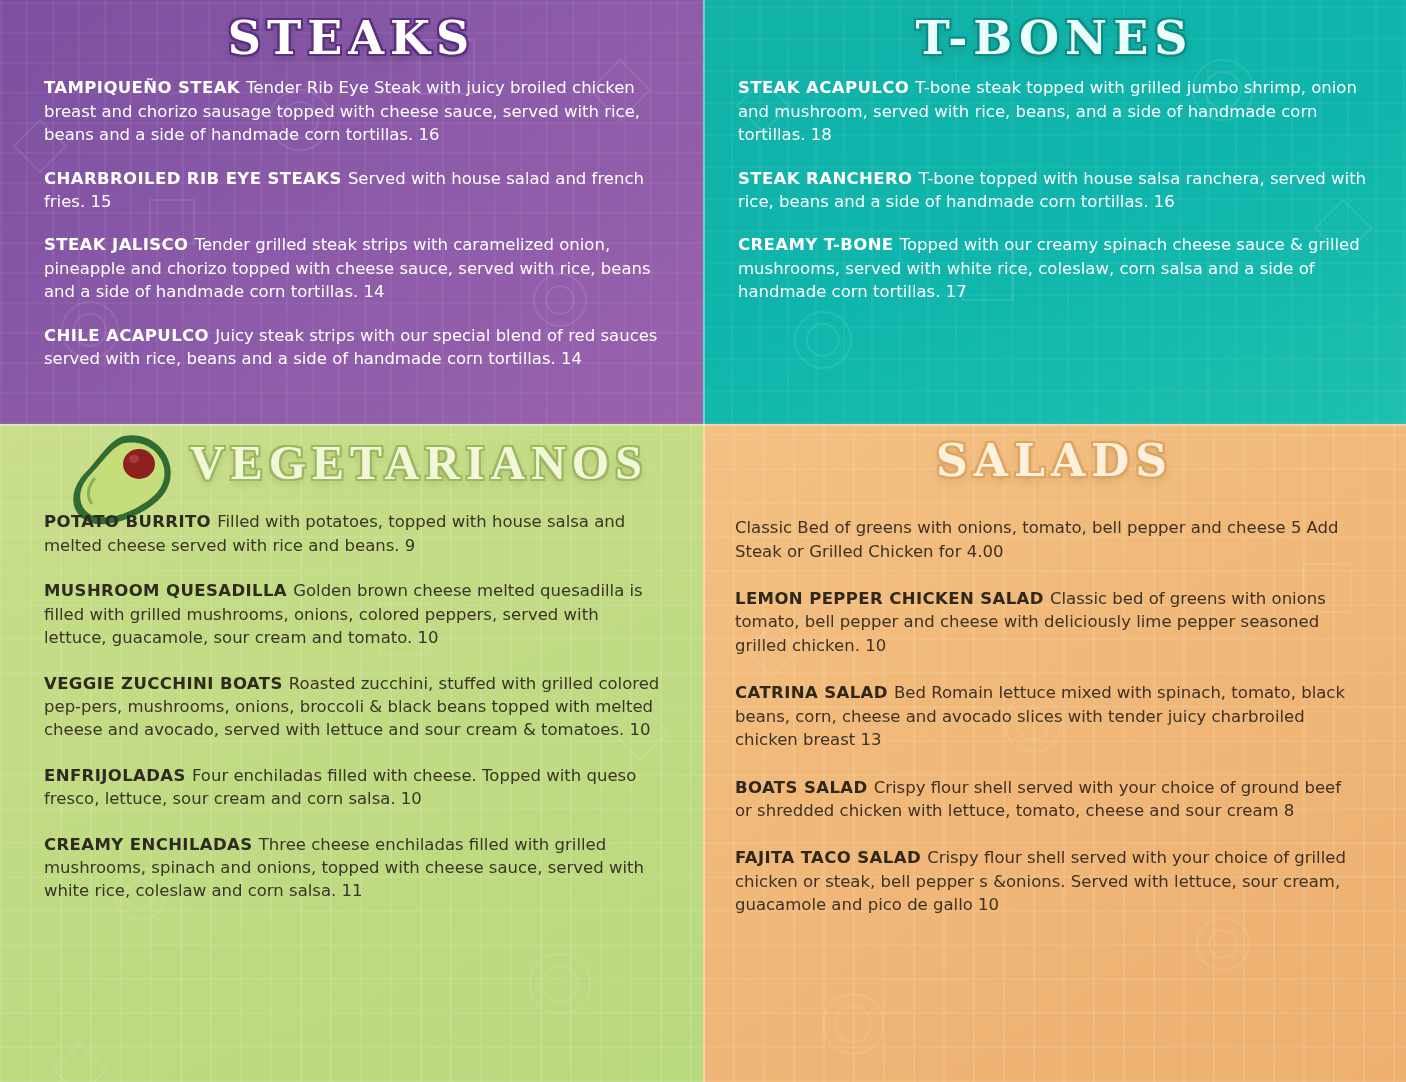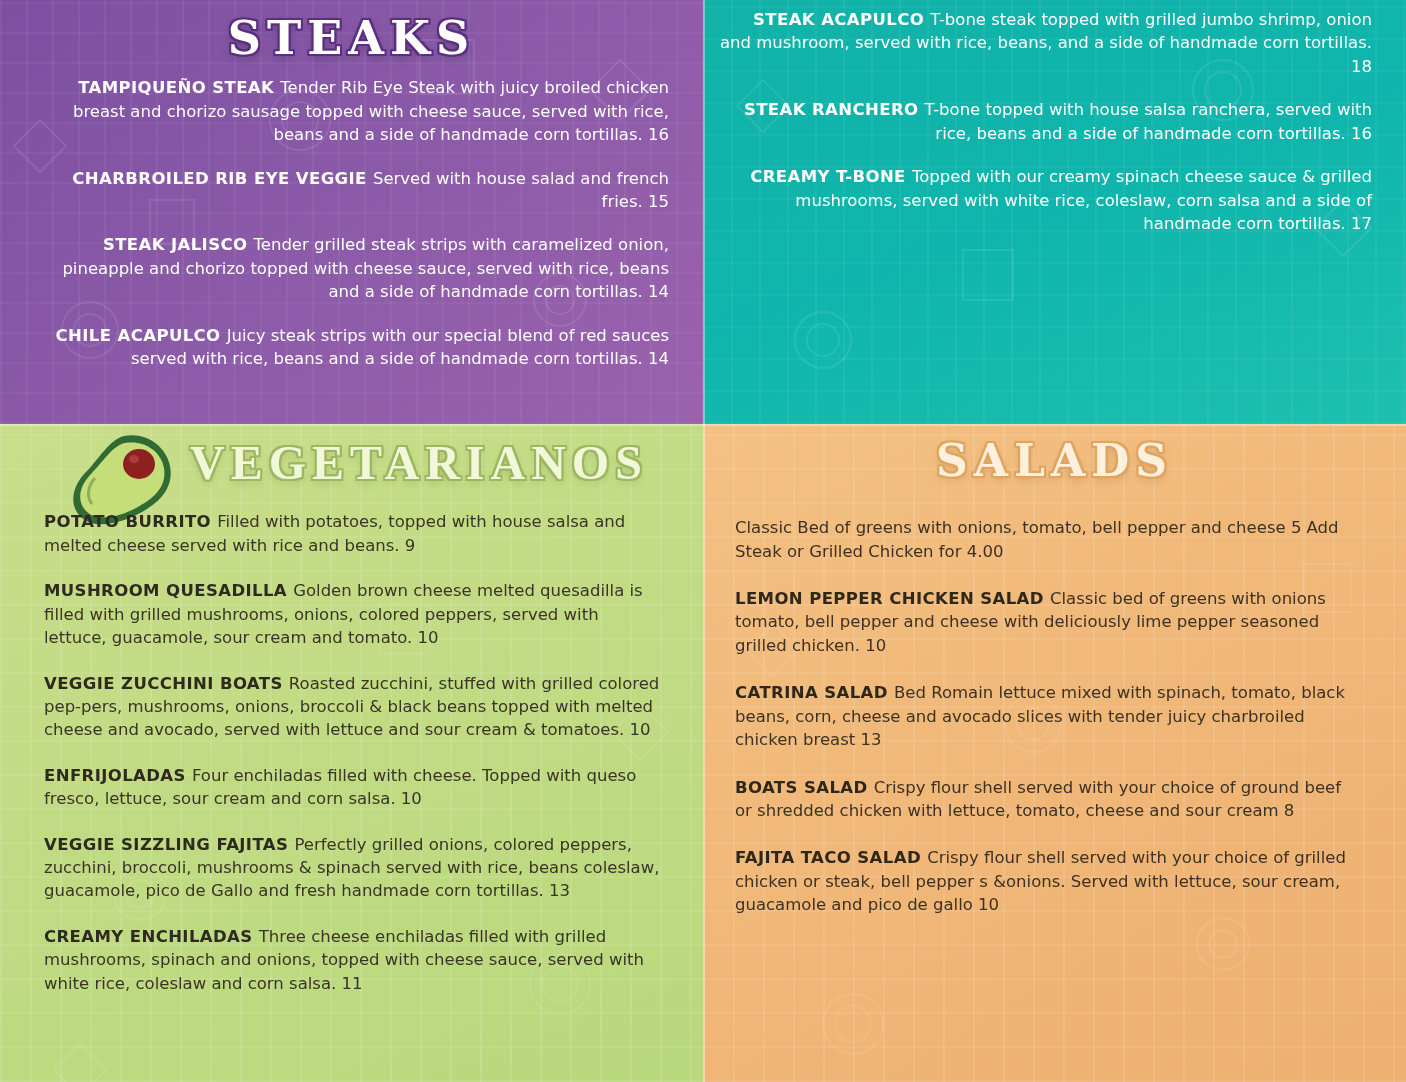--- a/index.html
+++ b/index.html
@@ -105,40 +105,40 @@
       -2px -2px 0 #e0a45f, 2px -2px 0 #e0a45f, -2px 2px 0 #e0a45f, 2px 2px 0 #e0a45f,
       0 -2px 0 #e0a45f, 0 2px 0 #e0a45f, -2px 0 0 #e0a45f, 2px 0 0 #e0a45f,
       0 4px 8px rgba(0,0,0,0.15);
   }
 
   
   .items {
     position: relative;
     padding: 8px 34px 10px 44px;
   }
-  .panel-tbones .items { padding-left: 16px; padding-right: 34px; }
+  .panel-tbones .items { padding-left: 35px; padding-right: 34px; }
   .panel-veg .items { padding: 16px 40px 10px 44px; }
   .panel-salads .items { padding: 26px 44px 10px 32px; }
 
   .item {
     margin: 0 0 20px 0;
     font-family: "DejaVu Sans", sans-serif;
     font-size: 16.5px;
     line-height: 1.42;
   }
   .panel-veg .item { margin-bottom: 22px; font-size: 16.5px; }
   .panel-salads .item { margin-bottom: 24px; font-size: 16.5px; }
 
   .item-name {
     font-weight: bold;
     letter-spacing: 0.4px;
   }
   .item-desc { font-weight: normal; }
 
-  .light-text .item { color: #ffffff; text-align: right; }
+  .light-text .item { color: #ffffff; }
   .light-text .item-name { color: #ffffff; }
   .dark-text .item { color: #3a3326; }
   .dark-text .item-name { color: #2e2a1f; }
   .panel-salads .item { color: #3c3123; }
   .panel-salads .item-name { color: #2f2719; }
 
   
   .avocado {
     position: absolute;
     left: 62px;
@@ -185,21 +185,21 @@
         </g>
       </svg>
     </div>
     <h1 class="heading heading-steaks">STEAKS</h1>
     <div class="items">
       <p class="item">
         <span class="item-name">TAMPIQUEÑO STEAK  </span>
         <span class="item-desc">Tender Rib Eye Steak with juicy broiled chicken breast and chorizo sausage topped with cheese sauce, served with rice, beans and a side of handmade corn tortillas. 16</span>
       </p>
       <p class="item">
-        <span class="item-name">CHARBROILED RIB EYE VEGGIE  </span>
+        <span class="item-name">CHARBROILED RIB EYE STEAKS  </span>
         <span class="item-desc">Served with house salad and french fries. 15</span>
       </p>
       <p class="item">
         <span class="item-name">STEAK JALISCO  </span>
         <span class="item-desc">Tender grilled steak strips with caramelized onion, pineapple and chorizo topped with cheese sauce, served with rice, beans and a side of handmade corn tortillas. 14</span>
       </p>
       <p class="item">
         <span class="item-name">CHILE ACAPULCO  </span>
         <span class="item-desc">Juicy steak strips with our special blend of red sauces served with rice, beans and a side of handmade corn tortillas. 14</span>
       </p>
@@ -213,20 +213,21 @@
           <circle cx="120" cy="340" r="28"></circle>
             <circle cx="120" cy="340" r="16"></circle>
           <circle cx="520" cy="90" r="30"></circle>
             <circle cx="520" cy="90" r="18"></circle>
           <rect x="260" y="250" width="50" height="50"></rect>
           <path d="M640 200 l28 28 -28 28 -28 -28z"></path>
           <path d="M60 80 l26 26 -26 26 -26 -26z"></path>
         </g>
       </svg>
     </div>
+    <h1 class="heading heading-tbones">T-BONES</h1>
     <div class="items">
       <p class="item">
         <span class="item-name">STEAK ACAPULCO  </span>
         <span class="item-desc">T-bone steak topped with grilled jumbo shrimp, onion and mushroom, served with rice, beans, and a side of handmade corn tortillas. 18</span>
       </p>
       <p class="item">
         <span class="item-name">STEAK RANCHERO  </span>
         <span class="item-desc">T-bone topped with house salsa ranchera, served with rice, beans and a side of handmade corn tortillas. 16</span>
       </p>
       <p class="item">
@@ -267,24 +268,20 @@
         <span class="item-name">MUSHROOM QUESADILLA  </span>
         <span class="item-desc">Golden brown cheese melted quesadilla is filled with grilled mushrooms, onions, colored peppers, served with lettuce, guacamole, sour cream and tomato. 10</span>
       </p>
       <p class="item">
         <span class="item-name">VEGGIE ZUCCHINI BOATS  </span>
         <span class="item-desc">Roasted zucchini, stuffed with grilled colored pep-pers, mushrooms, onions, broccoli &amp; black beans topped with melted cheese and avocado, served with lettuce and sour cream &amp; tomatoes. 10</span>
       </p>
       <p class="item">
         <span class="item-name">ENFRIJOLADAS  </span>
         <span class="item-desc">Four enchiladas filled with cheese. Topped with queso fresco, lettuce, sour cream and corn salsa. 10</span>
-      </p>
-      <p class="item">
-        <span class="item-name">VEGGIE SIZZLING FAJITAS  </span>
-        <span class="item-desc">Perfectly grilled onions, colored peppers, zucchini, broccoli, mushrooms &amp; spinach served with rice, beans coleslaw, guacamole, pico de Gallo and fresh handmade corn tortillas. 13</span>
       </p>
       <p class="item">
         <span class="item-name">CREAMY ENCHILADAS  </span>
         <span class="item-desc">Three cheese enchiladas filled with grilled mushrooms, spinach and onions, topped with cheese sauce, served with white rice, coleslaw and corn salsa. 11</span>
       </p>
     </div>
   </section>
 
   <section class="panel panel-salads dark-text">
     <div class="pattern">

